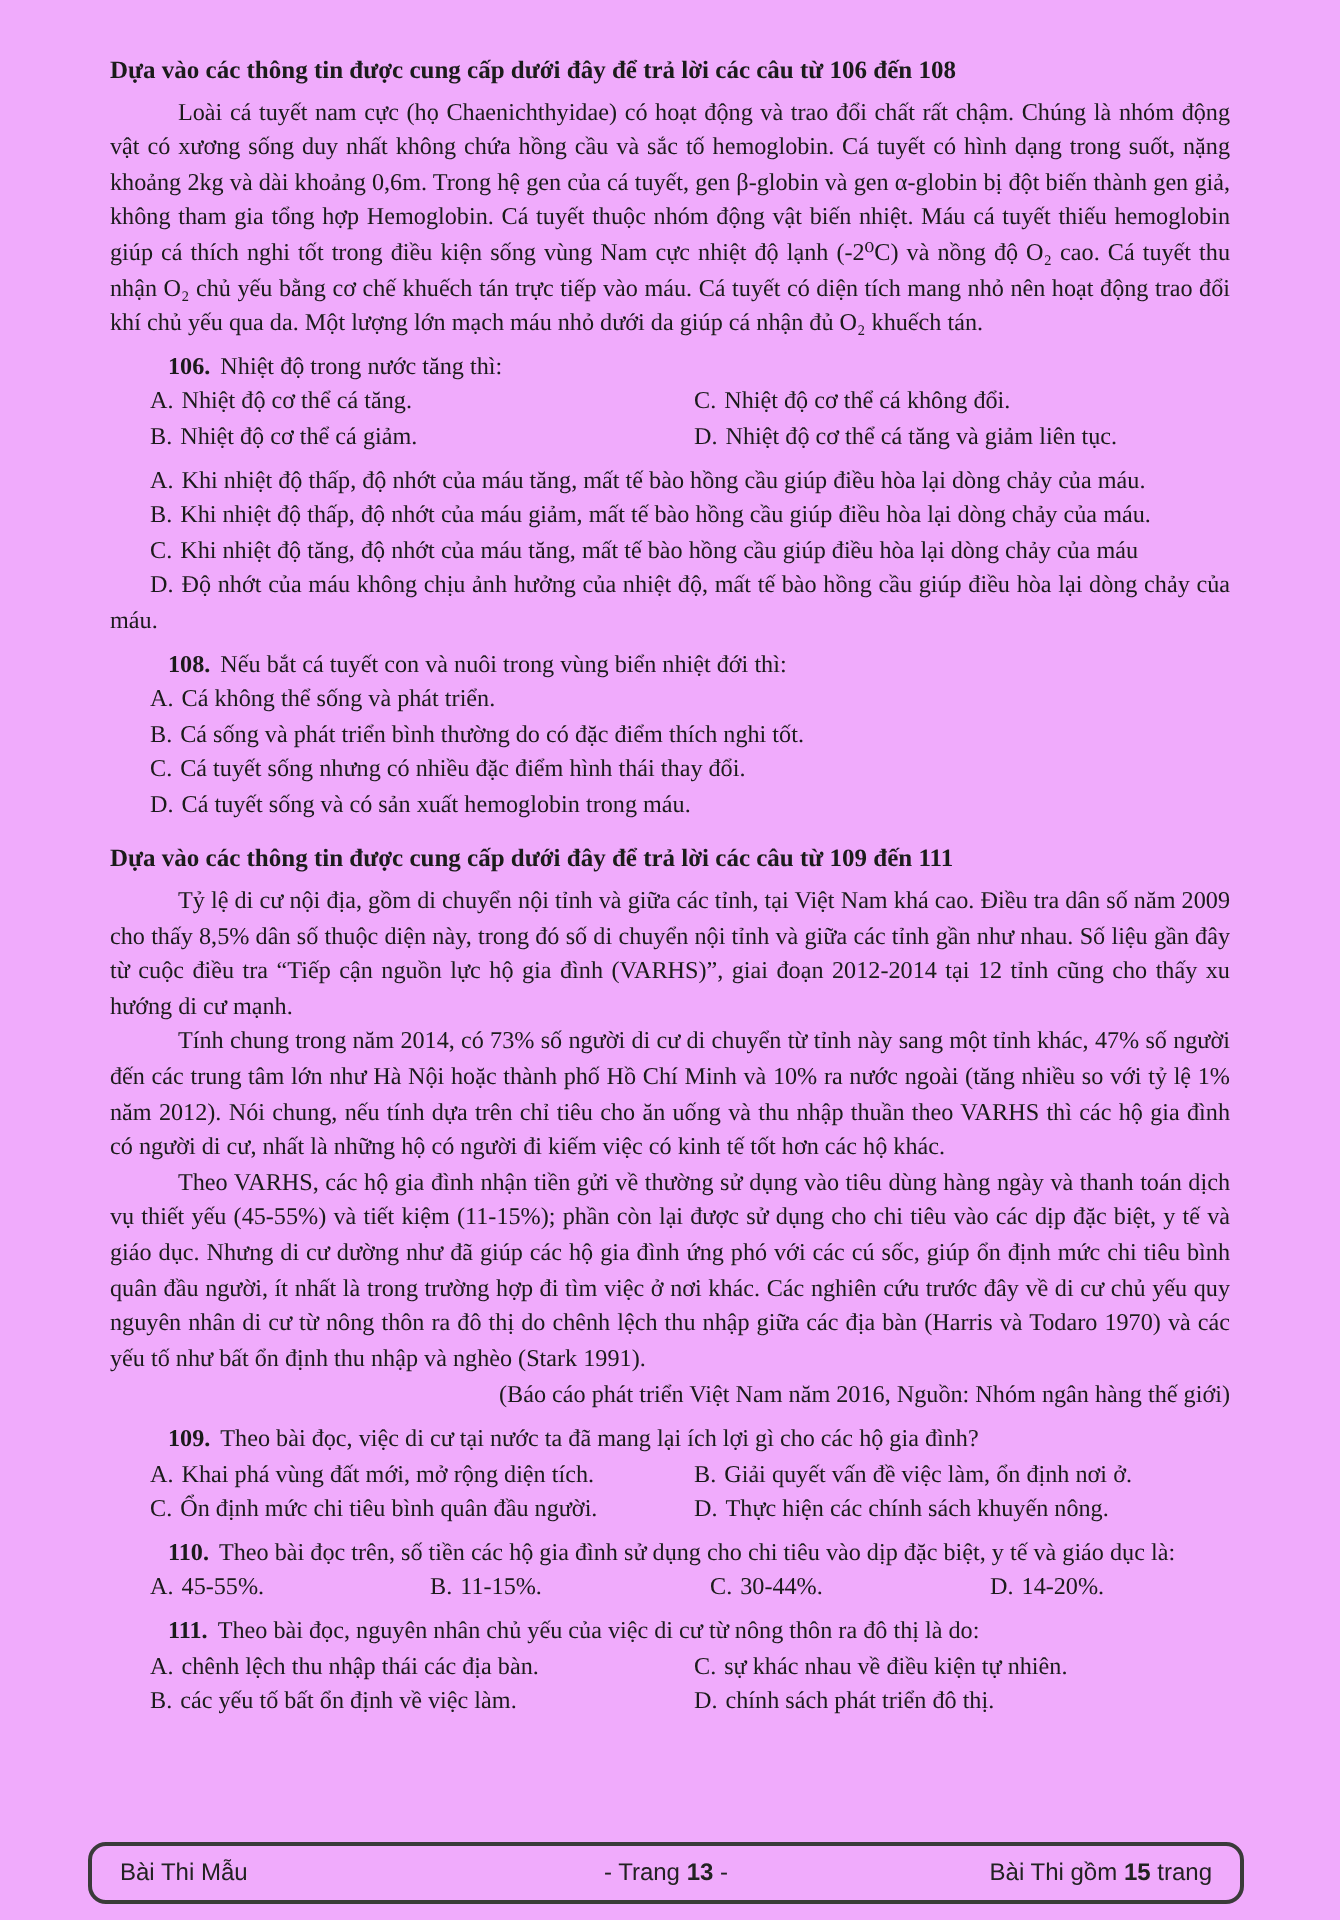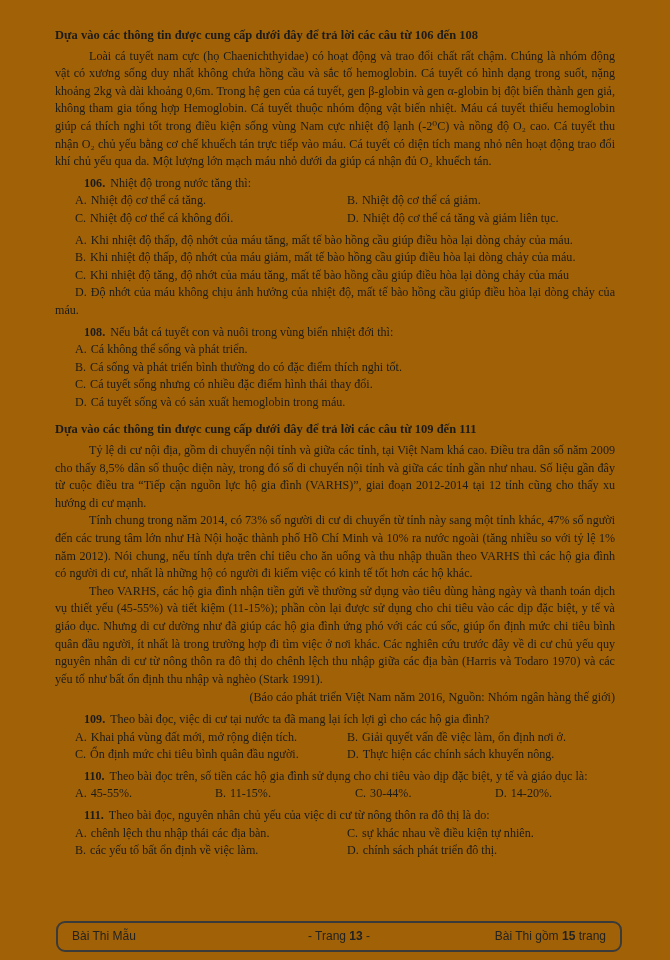--- a/index.html
+++ b/index.html
@@ -1,38 +1,38 @@
 <!DOCTYPE html>
 <html><head>
 <meta charset="utf-8">
 <style>
   html,body{margin:0;padding:0;background:#ffffff;}
   .page{
-    width:670px;height:960px;background:#a16207;box-sizing:border-box;
+    width:670px;height:960px;background:#f0abfc;box-sizing:border-box;
     position:relative;padding:27px 55px 0 55px;
     font-family:"Liberation Serif","DejaVu Serif",serif;
     font-size:12.1px;line-height:17.6px;color:#1b1b1b;overflow:hidden;
   }
   .b{font-weight:bold}
   .i{}
   .heading{font-weight:bold;margin:0 0 3px 0;font-size:12.5px;}
   .section + .section{margin-top:10px;}
   .para{margin:0;text-indent:34px;text-align:justify;}
   .citation{margin:1px 0 0 0;text-align:right;}
   .question{margin-top:4px;}
   .q-prompt{margin:0;text-align:justify;}
   .q-num{font-weight:bold;margin-right:5px;margin-left:29px;}
   .q-options{margin:0;}
   .q-options .option{margin:0;text-indent:20px;text-align:justify;}
   .q-options.rows .option{display:block;}
   .q-options.cols-2{display:grid;grid-template-columns:272px 1fr;}
   .q-options.cols-4{display:grid;grid-template-columns:repeat(4,1fr);}
   .opt-label{margin-right:4px;}
   .footer{
-    position:absolute;left:56px;right:48px;bottom:8px;height:31px;
+    position:absolute;left:44px;right:48px;bottom:8px;height:31px;
     border:2px solid #3a3a3a;border-radius:9px;
     display:flex;align-items:center;padding:0 14px;box-sizing:border-box;
     font-family:"Liberation Sans","DejaVu Sans",sans-serif;font-size:12px;color:#222;
   }
   .footer .fl{flex:1;text-align:left}
   .footer .fc{flex:1;text-align:center}
   .footer .fr{flex:1;text-align:right}
 </style>
 </head>
 <body>
@@ -43,22 +43,22 @@
     <h2 class="heading">Dựa vào các thông tin được cung cấp dưới đây để trả lời các câu từ 106 đến 108</h2>
     <div class="paragraphs">
           <p class="para"><span>Loài cá tuyết nam cực (họ </span><span class="i">Chaenichthyidae</span><span>) có hoạt động và trao đổi chất rất chậm. Chúng là nhóm động vật có xương sống duy nhất không chứa hồng cầu và sắc tố hemoglobin. Cá tuyết có hình dạng trong suốt, nặng khoảng 2kg và dài khoảng 0,6m. Trong hệ gen của cá tuyết, gen β-globin và gen α-globin bị đột biến thành gen giả, không tham gia tổng hợp Hemoglobin. Cá tuyết thuộc nhóm động vật biến nhiệt. Máu cá tuyết thiếu hemoglobin giúp cá thích nghi tốt trong điều kiện sống vùng Nam cực nhiệt độ lạnh (-2⁰C) và nồng độ O₂ cao. Cá tuyết thu nhận O₂ chủ yếu bằng cơ chế khuếch tán trực tiếp vào máu. Cá tuyết có diện tích mang nhỏ nên hoạt động trao đổi khí chủ yếu qua da. Một lượng lớn mạch máu nhỏ dưới da giúp cá nhận đủ O₂ khuếch tán.</span></p>
         </div>
 
     <div class="questions">
           <div class="question">
     <p class="q-prompt"><span class="q-num">106.</span><span class="q-text"><span>Nhiệt độ trong nước tăng thì:</span></span></p>
     <div class="q-options cols-2">
               <p class="option"><span class="opt-label">A.</span><span class="opt-text">Nhiệt độ cơ thể cá tăng.</span></p>
+              <p class="option"><span class="opt-label">C.</span><span class="opt-text">Nhiệt độ cơ thể cá không đổi.</span></p>
               <p class="option"><span class="opt-label">B.</span><span class="opt-text">Nhiệt độ cơ thể cá giảm.</span></p>
-              <p class="option"><span class="opt-label">C.</span><span class="opt-text">Nhiệt độ cơ thể cá không đổi.</span></p>
               <p class="option"><span class="opt-label">D.</span><span class="opt-text">Nhiệt độ cơ thể cá tăng và giảm liên tục.</span></p>
             </div>
   </div>
           <div class="question">
     <div class="q-options rows">
               <p class="option"><span class="opt-label">A.</span><span class="opt-text">Khi nhiệt độ thấp, độ nhớt của máu tăng, mất tế bào hồng cầu giúp điều hòa lại dòng chảy của máu.</span></p>
               <p class="option"><span class="opt-label">B.</span><span class="opt-text">Khi nhiệt độ thấp, độ nhớt của máu giảm, mất tế bào hồng cầu giúp điều hòa lại dòng chảy của máu.</span></p>
               <p class="option"><span class="opt-label">C.</span><span class="opt-text">Khi nhiệt độ tăng, độ nhớt của máu tăng, mất tế bào hồng cầu giúp điều hòa lại dòng chảy của máu</span></p>
               <p class="option"><span class="opt-label">D.</span><span class="opt-text">Độ nhớt của máu không chịu ảnh hưởng của nhiệt độ, mất tế bào hồng cầu giúp điều hòa lại dòng chảy của máu.</span></p>
             </div>

